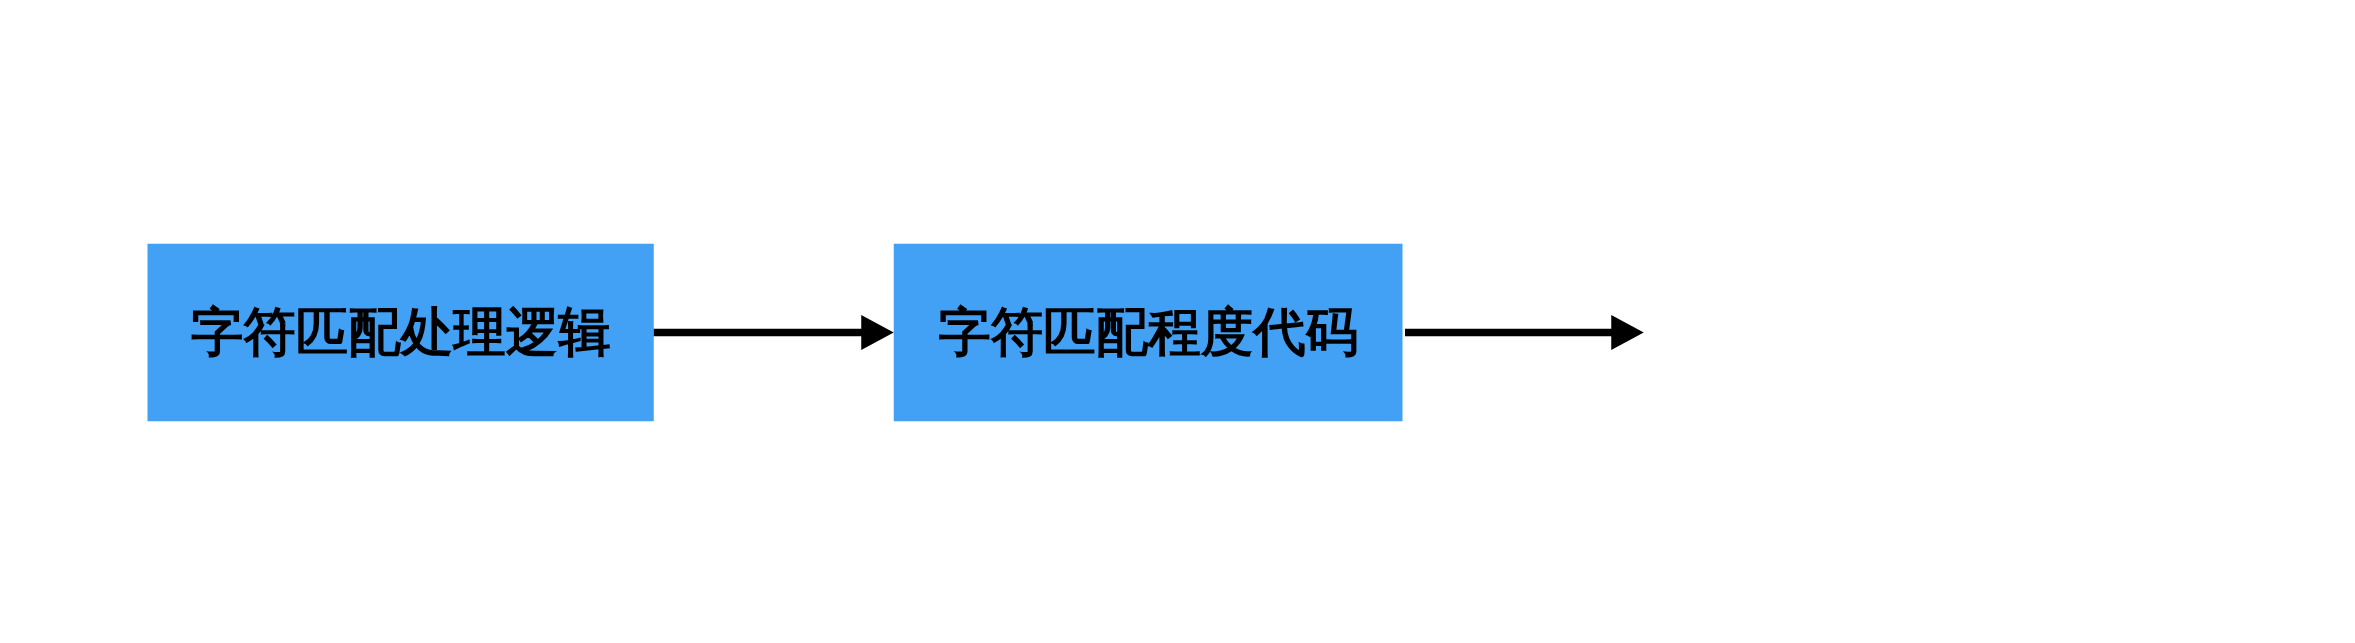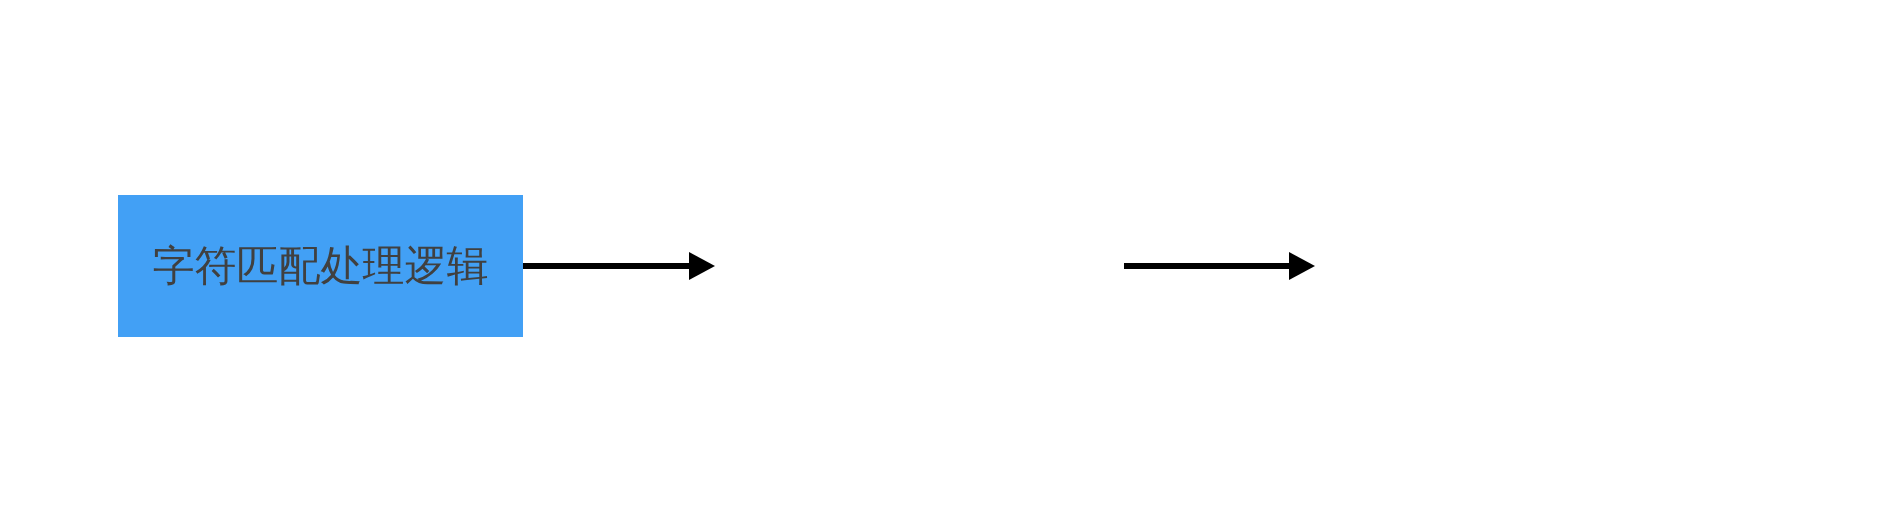--- a/index.html
+++ b/index.html
@@ -13,26 +13,26 @@
     height: 514px;
     background: #ffffff;
     overflow: hidden;
     font-family: "Liberation Sans", "DejaVu Sans", sans-serif;
   }
   .flow-node {
     position: absolute;
     top: 195px;
     height: 142px;
     background: #42A0F5;
-    color: #404040;
+    color: #000000;
     display: flex;
     align-items: center;
     justify-content: center;
     font-size: 42px;
-    font-weight: normal;
+    font-weight: bold;
     letter-spacing: 0px;
     white-space: nowrap;
     box-sizing: border-box;
   }
   #node-1 { left: 118px;  width: 405px; }
   #node-2 { left: 715px;  width: 407px; }
   #node-3 { left: 1315px; width: 405px; }
   .edge-layer {
     position: absolute;
     left: 0;
@@ -44,20 +44,23 @@
 </style>
 </head>
 <body>
 
 <div class="stage">
 
   <div class="flow-node" id="node-1">
     <span>字符匹配处理逻辑</span>
   </div>
 
+  <div class="flow-node" id="node-2">
+    <span>字符匹配程度代码</span>
+  </div>
 
 
   <svg class="edge-layer" viewBox="0 0 1884 514" xmlns="http://www.w3.org/2000/svg">
     <g>
       <line x1="523" y1="266" x2="691" y2="266" stroke="#000000" stroke-width="6"></line>
       <polygon points="689,252 715,266 689,280" fill="#000000"></polygon>
     </g>
     <g>
       <line x1="1124" y1="266" x2="1291" y2="266" stroke="#000000" stroke-width="6"></line>
       <polygon points="1289,252 1315,266 1289,280" fill="#000000"></polygon>

